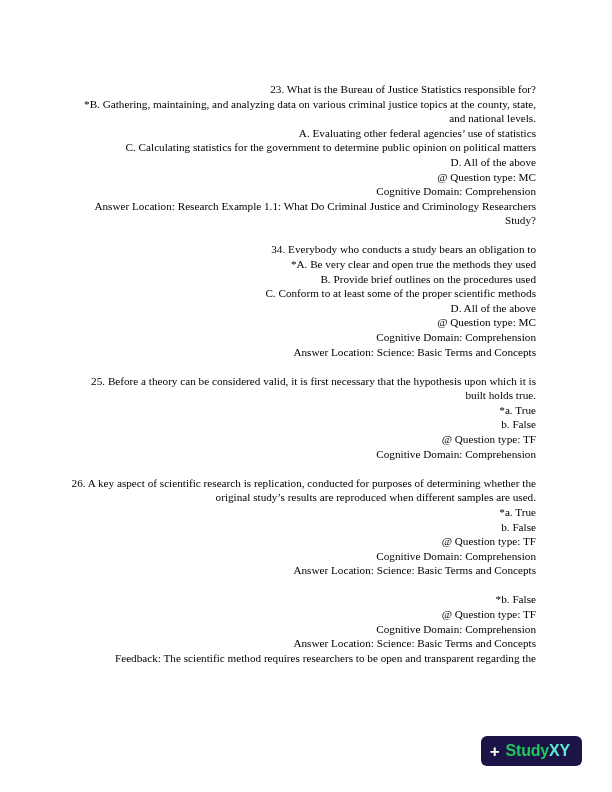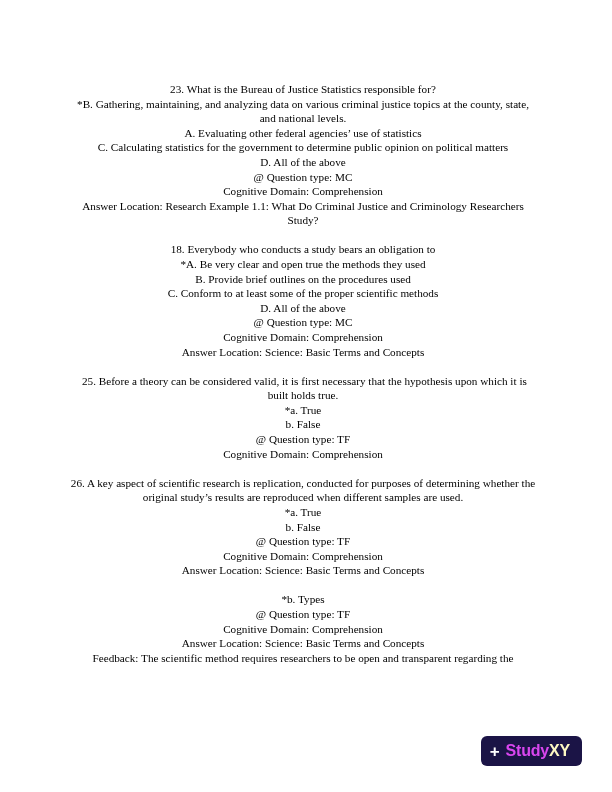--- a/index.html
+++ b/index.html
@@ -27,21 +27,21 @@
     left: 70px;
     top: 82px;
     width: 466px;
   }
   .qblock {
     margin-bottom: 14.5px;
   }
   .line {
     font-size: 11.2px;
     line-height: 14.6px;
-    text-align: center;
+    text-align: right;
     white-space: pre-wrap;
   }
   .watermark {
     position: absolute;
     right: 30px;
     bottom: 26px;
     display: flex;
     align-items: center;
     background: #1b1446;
     color: #ffffff;
@@ -53,48 +53,48 @@
     font-size: 17px;
     font-weight: bold;
     line-height: 1;
     margin-right: 6px;
     color: #ffffff;
   }
   .wm-study {
     font-size: 16px;
     font-weight: bold;
     letter-spacing: -0.2px;
-    color: #d946ef;
+    color: #22c55e;
   }
   .wm-xy {
     font-size: 16px;
     font-weight: bold;
     letter-spacing: -0.2px;
-    color: #fef9c3;
+    color: #5eead4;
   }
 </style>
 </head>
 <body>
 
 <div class="page">
   <div class="content">
 
     <div class="qblock">
       <div class="line">23. What is the Bureau of Justice Statistics responsible for?</div>
       <div class="line">*B. Gathering, maintaining, and analyzing data on various criminal justice topics at the county, state, and national levels.</div>
       <div class="line">A. Evaluating other federal agencies’ use of statistics</div>
       <div class="line">C. Calculating statistics for the government to determine public opinion on political matters</div>
       <div class="line">D. All of the above</div>
       <div class="line">@ Question type: MC</div>
       <div class="line">Cognitive Domain: Comprehension</div>
       <div class="line">Answer Location: Research Example 1.1: What Do Criminal Justice and Criminology Researchers Study?</div>
     </div>
 
     <div class="qblock">
-      <div class="line">18. Everybody who conducts a study bears an obligation to</div>
+      <div class="line">34. Everybody who conducts a study bears an obligation to</div>
       <div class="line">*A. Be very clear and open true the methods they used</div>
       <div class="line">B. Provide brief outlines on the procedures used</div>
       <div class="line">C. Conform to at least some of the proper scientific methods</div>
       <div class="line">D. All of the above</div>
       <div class="line">@ Question type: MC</div>
       <div class="line">Cognitive Domain: Comprehension</div>
       <div class="line">Answer Location: Science: Basic Terms and Concepts</div>
     </div>
 
     <div class="qblock">
@@ -108,21 +108,21 @@
     <div class="qblock">
       <div class="line">26. A key aspect of scientific research is replication, conducted for purposes of determining whether the original study’s results are reproduced when different samples are used.</div>
       <div class="line">*a. True</div>
       <div class="line">b. False</div>
       <div class="line">@ Question type: TF</div>
       <div class="line">Cognitive Domain: Comprehension</div>
       <div class="line">Answer Location: Science: Basic Terms and Concepts</div>
     </div>
 
     <div class="qblock">
-      <div class="line">*b. Types</div>
+      <div class="line">*b. False</div>
       <div class="line">@ Question type: TF</div>
       <div class="line">Cognitive Domain: Comprehension</div>
       <div class="line">Answer Location: Science: Basic Terms and Concepts</div>
       <div class="line">Feedback: The scientific method requires researchers to be open and transparent regarding the</div>
     </div>
 
   </div>
 
   <div class="watermark">
     <span class="wm-plus">+</span>

